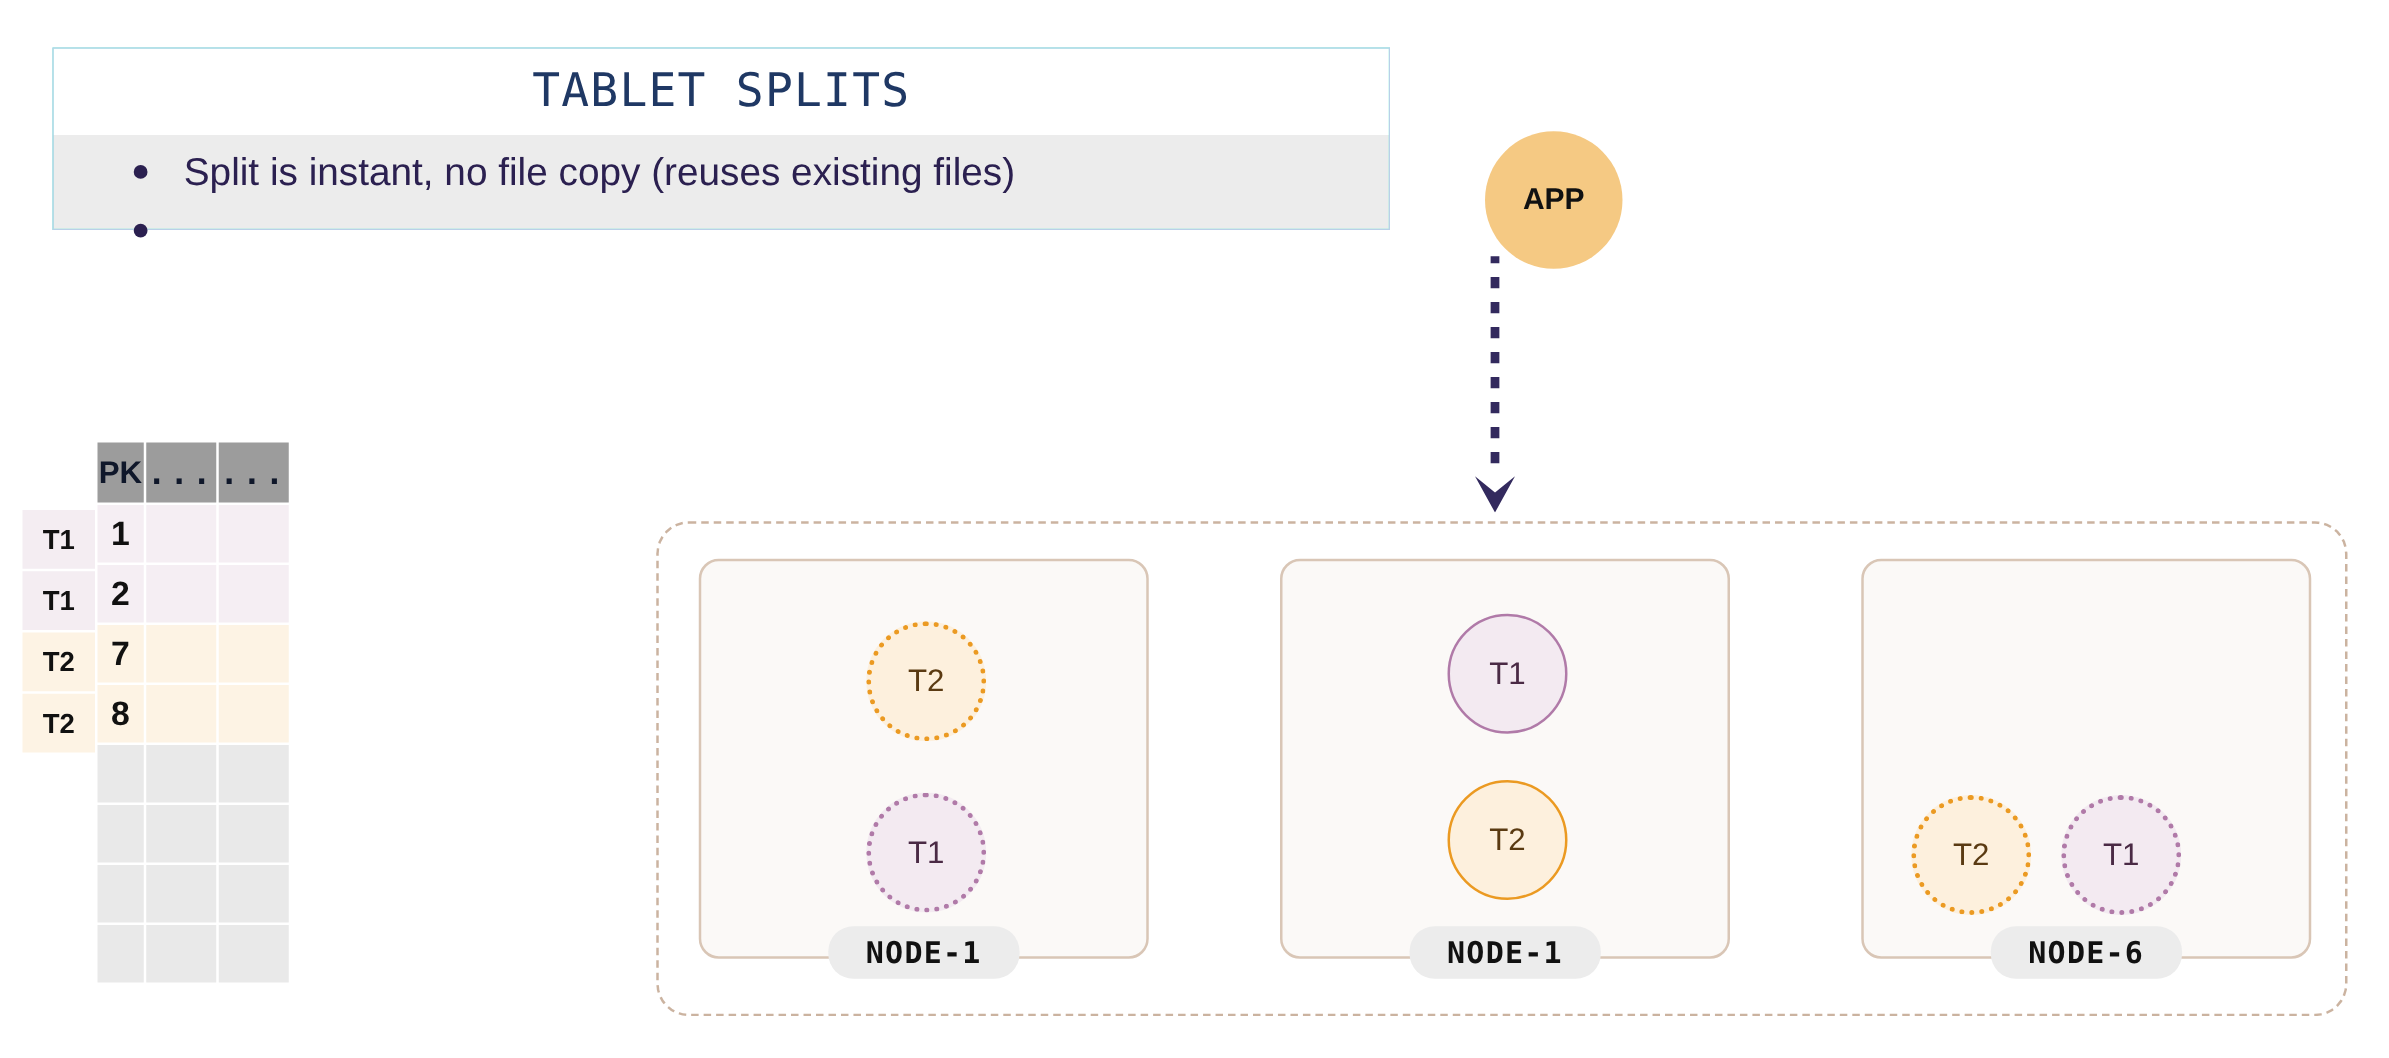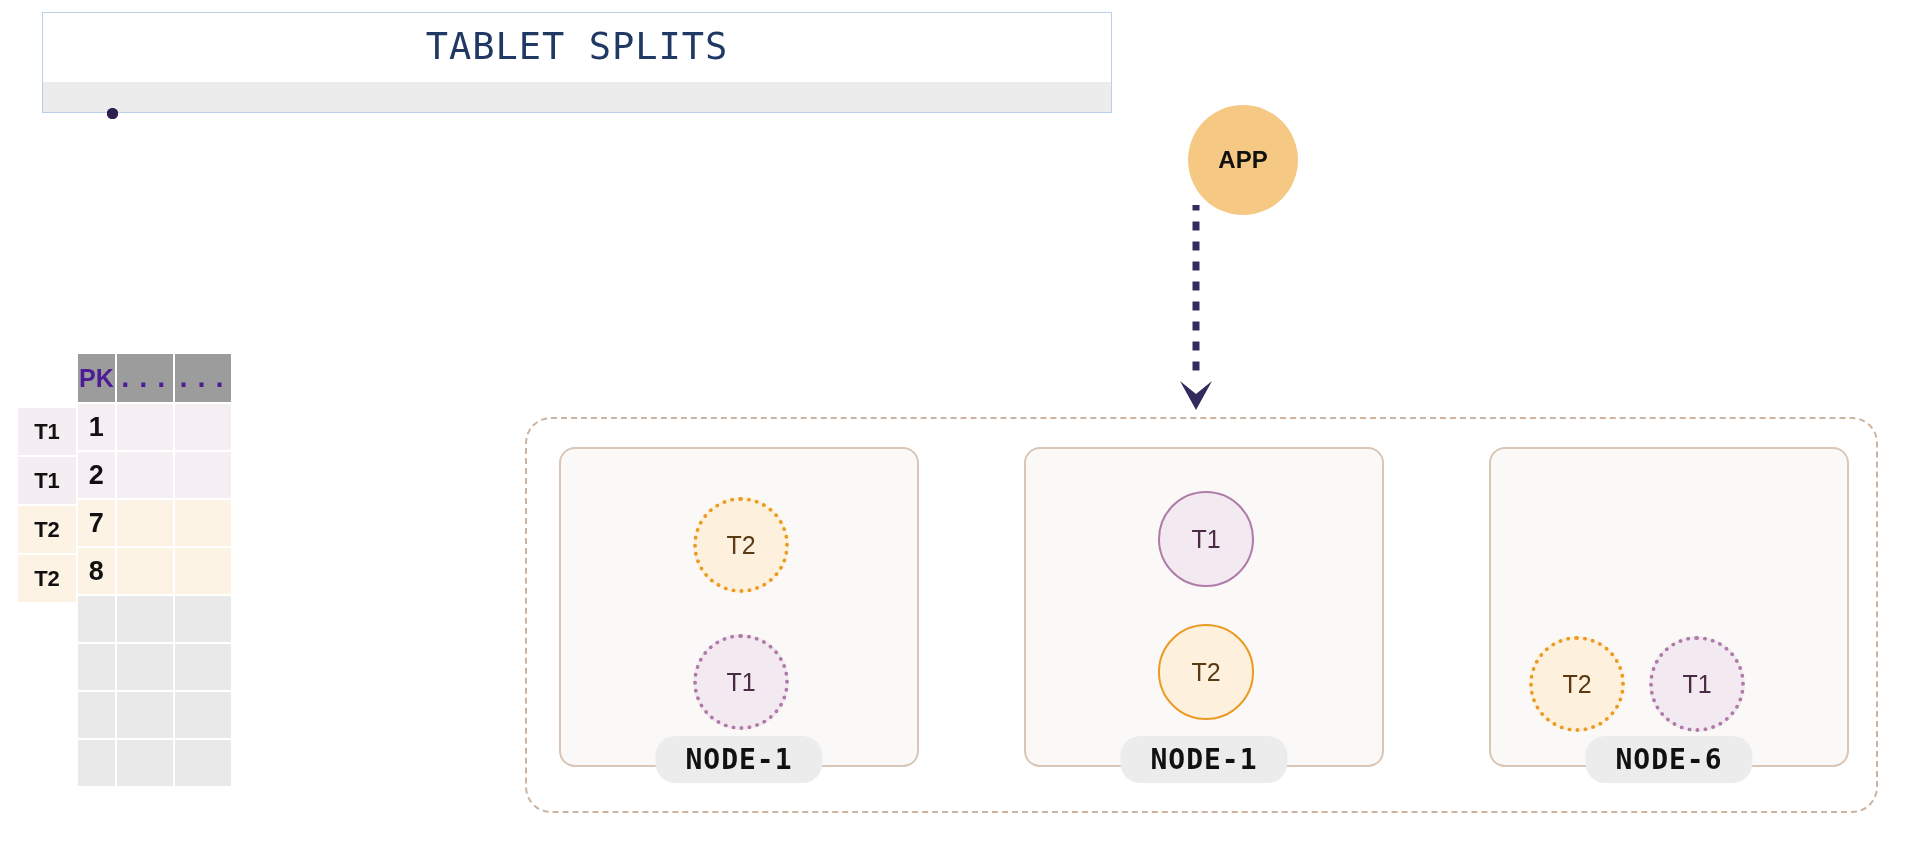--- a/index.html
+++ b/index.html
@@ -13,21 +13,21 @@
     height: 846px;
     position: relative;
     font-family: "Liberation Sans", sans-serif;
     overflow: hidden;
   }
 
   
   #callout {
     position: absolute;
     left: 42px;
-    top: 12px;
+    top: 38px;
     width: 1070px;
     border: 1.5px solid #b9d0e8;
     box-sizing: border-box;
     background: #5eead4;
   }
   #callout-title {
     text-align: center;
     color: #1f3864;
     font-family: "DejaVu Sans Mono", monospace;
     font-size: 37px;
@@ -91,21 +91,21 @@
 
   #pk-table {
     position: absolute;
     left: 58px;
     top: 0;
     border-collapse: separate;
     border-spacing: 2px;
   }
   #pk-table th {
     background: #9c9c9c;
-    color: #4c1d95;
+    color: #0f172a;
     font-size: 25px;
     font-weight: bold;
     height: 46px;
     font-family: "DejaVu Sans Mono", monospace;
   }
   #pk-table th.pk-col { width: 100px; font-family: "Liberation Sans", sans-serif; }
   #pk-table th.dots-col { width: 78px; letter-spacing: 3px; }
   #pk-table td {
     height: 44px;
     font-size: 27px;
@@ -169,21 +169,21 @@
 
   .node-badge {
     position: absolute;
     left: 50%;
     transform: translateX(-50%);
     bottom: -18px;
     background: #ececec;
     border-radius: 20px;
     padding: 7px 30px;
     font-family: "DejaVu Sans Mono", monospace;
-    font-size: 28px;
+    font-size: 24px;
     font-weight: bold;
     color: #111;
     letter-spacing: 1px;
     white-space: nowrap;
   }
 
   .tablet {
     position: absolute;
     width: 96px;
     height: 96px;
@@ -219,20 +219,21 @@
 </style>
 </head>
 <body>
 
 <div id="callout">
   <div id="callout-title">TABLET SPLITS</div>
   <div id="callout-body">
     <ul class="bullets">
       <li>
         <span class="dot"></span>
+        <span>Split is instant, no file copy (reuses existing files)</span>
       </li>
       <li>
         <span class="dot"></span>
       </li>
     </ul>
   </div>
 </div>
 
 <div id="table-area">
 

